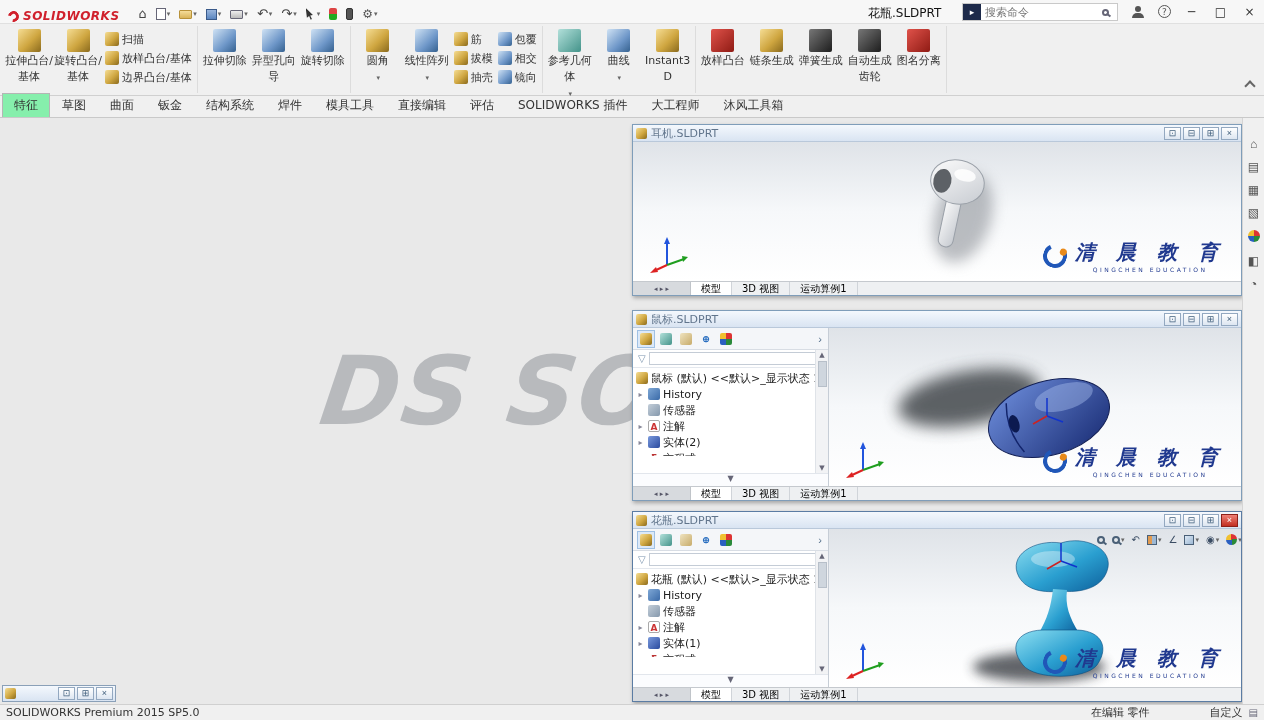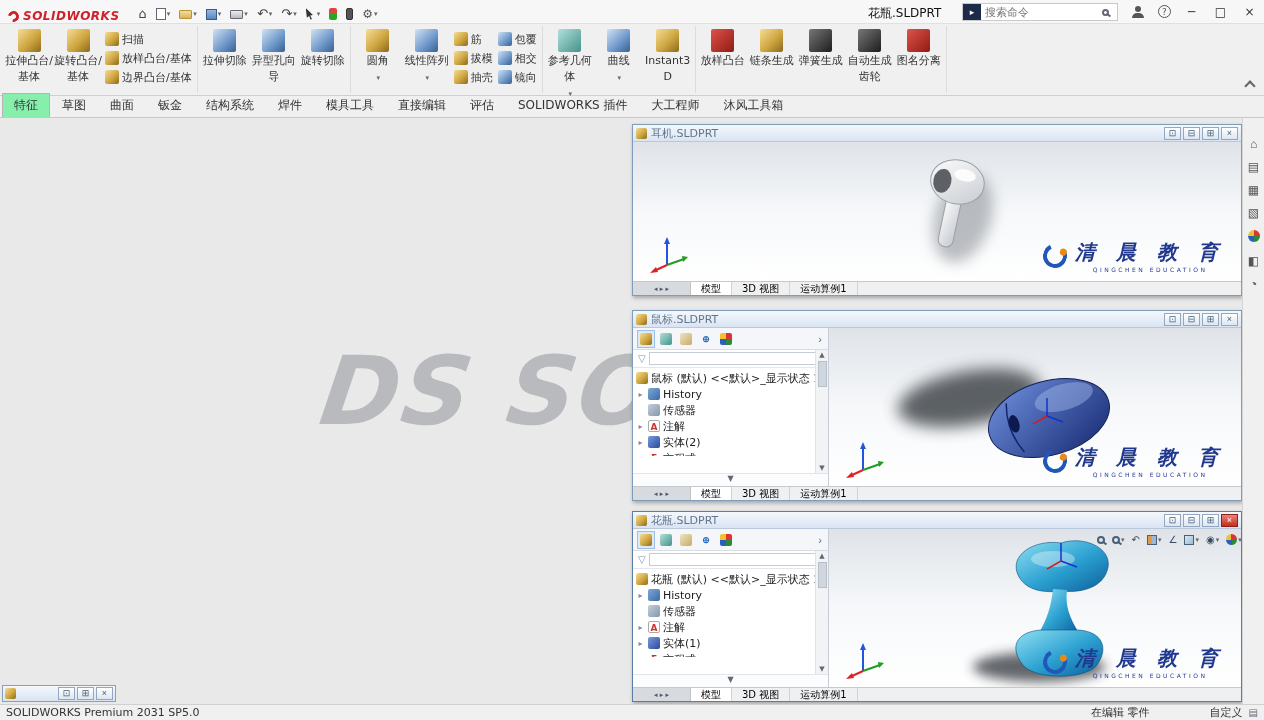--- a/index.html
+++ b/index.html
@@ -673,19 +673,19 @@
       <span class="cw-ico c-gold"></span>
       <div class="cw-btns">
         <button class="cwb">⊡</button>
         <button class="cwb">⊞</button>
         <button class="cwb">×</button>
       </div>
     </div>
   </div>
 
   <div class="statusbar">
-    <span>SOLIDWORKS Premium 2031 SP5.0</span>
+    <span>SOLIDWORKS Premium 2015 SP5.0</span>
     <span class="st-edit">在编辑 零件</span>
     <span class="st-cust">自定义</span>
     <span class="st-grid">▤</span>
   </div>
 
 </div>
 
 </body></html>

